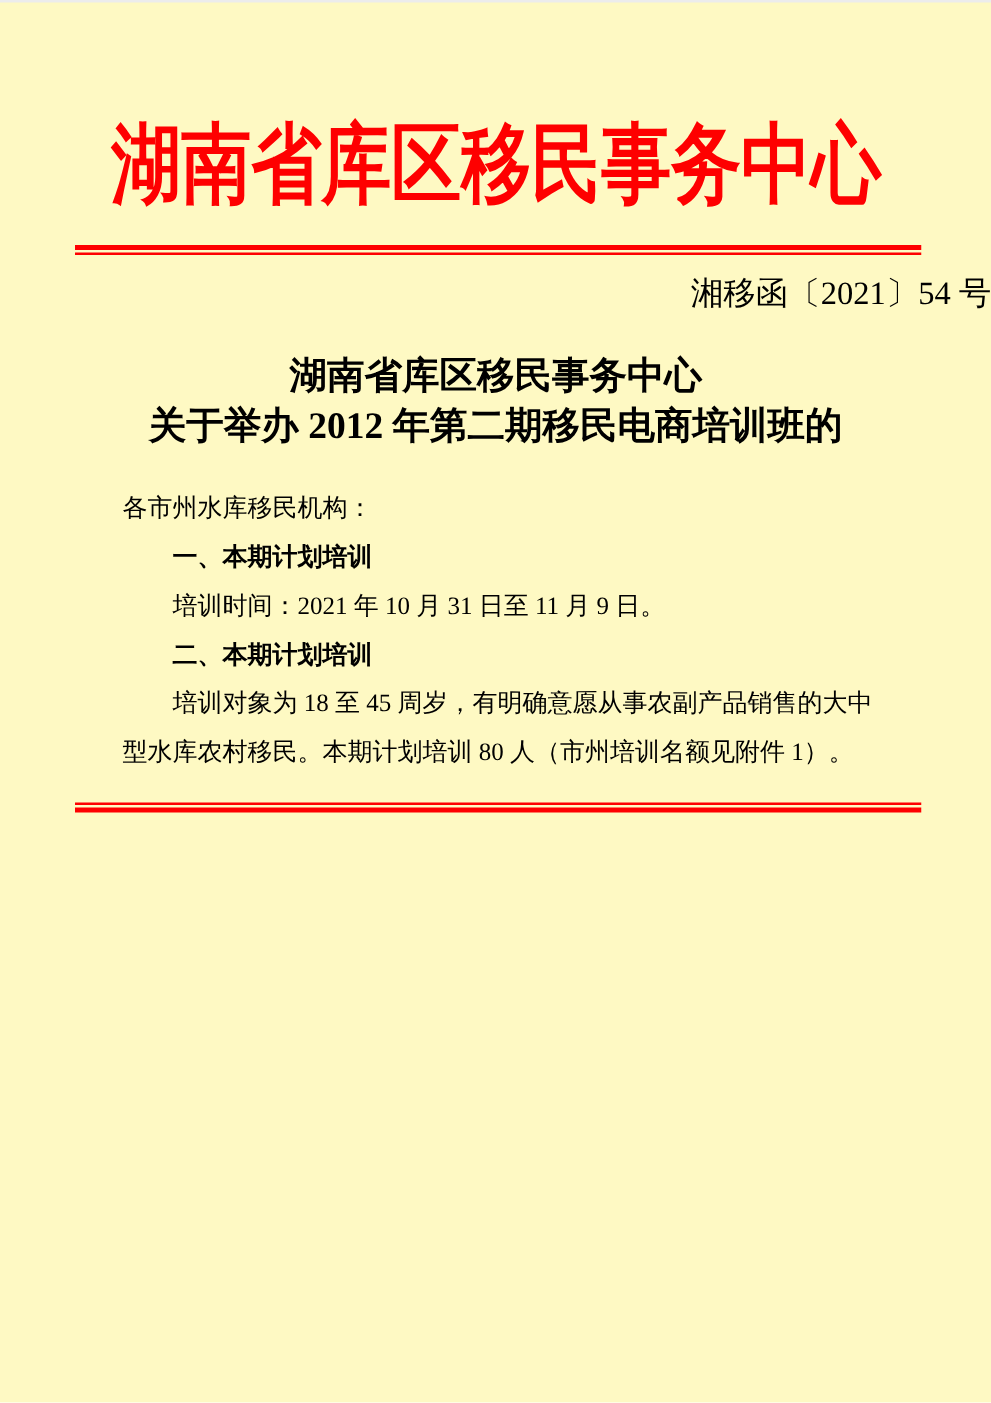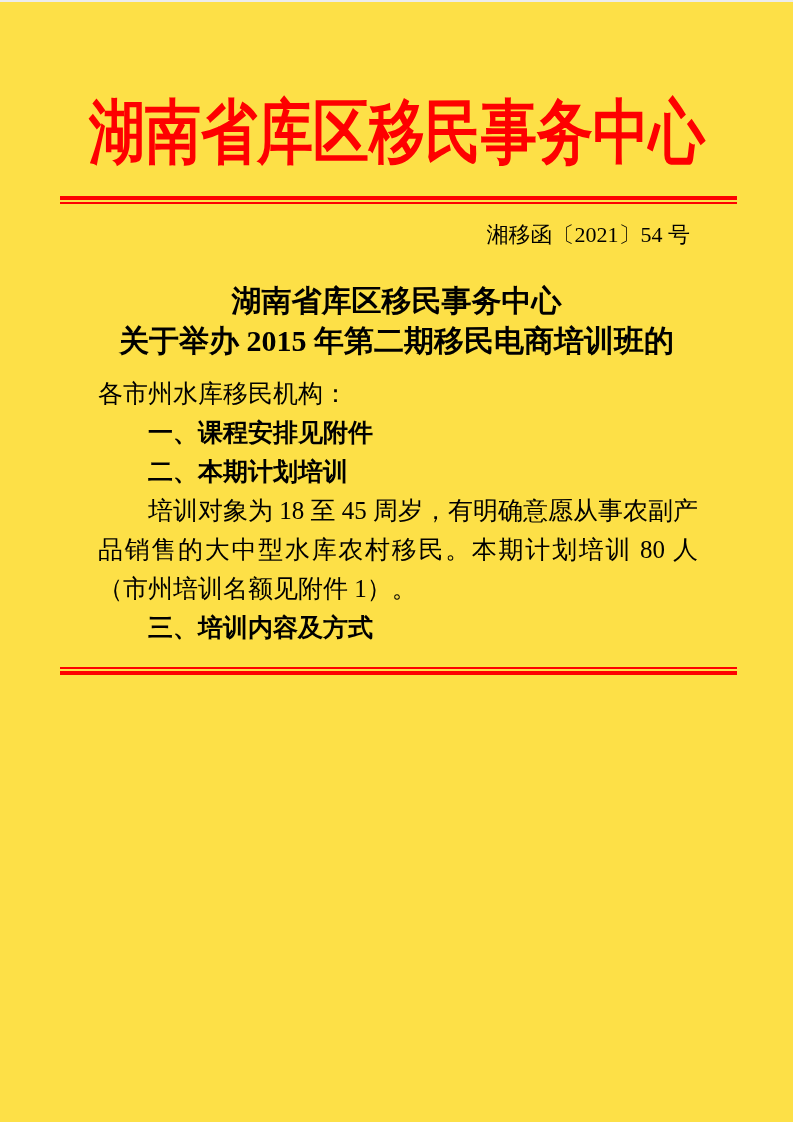--- a/index.html
+++ b/index.html
@@ -3,21 +3,21 @@
 <meta charset="utf-8">
 <style>
   :root { --accent: #fe0000; --ink: #000000; }
   * { box-sizing: border-box; }
   html, body { margin: 0; padding: 0; background: #ffffff; }
   .page {
     position: relative;
     width: 793px;
     height: 1122px;
     margin: 0 auto;
-    background: #fde047;
+    background: #fef9c3;
     color: var(--ink);
     font-family: "Liberation Serif", "DejaVu Serif", serif;
     overflow: hidden;
     border-top: 2px solid #ececec;
   }
 
   
   .letterhead {
     padding-top: 96px;
     text-align: center;
@@ -38,41 +38,40 @@
   .rule-top { margin: 28px 56px 0 60px; }
   .rule-bottom { margin: 20px 56px 0 60px; }
   .rule-thick { height: 0; border-top: 4px solid var(--accent); }
   .rule-thin  { height: 0; border-top: 2px solid var(--accent); }
   .rule-top .rule-thin   { margin-top: 2px; }
   .rule-bottom .rule-thick { margin-top: 2px; }
 
   
   .doc-number {
     margin-top: 17px;
-    padding-right: 103px;
     text-align: right;
-    font-size: 22px;
+    font-size: 26px;
     line-height: 27px;
     color: var(--ink);
   }
 
   
   .doc-title {
     margin-top: 33px;
     text-align: center;
     font-size: 30px;
     line-height: 40px;
     font-weight: bold;
     color: var(--ink);
   }
 
   
   .body-text {
-    margin: 13px 95px 0 98px;
-    font-size: 25px;
+    margin: 27px 95px 0 98px;
+    font-size: 20px;
     line-height: 39px;
     text-align: justify;
     word-break: break-all;
   }
   .body-text p { margin: 0; }
   .salutation { text-indent: 0; }
   .para { text-indent: 2em; }
   .section-heading {
     text-indent: 2em;
     font-weight: bold;
@@ -90,29 +89,29 @@
 
   <div class="rule-top">
     <div class="rule-thick"></div>
     <div class="rule-thin"></div>
   </div>
 
   <div class="doc-number">湘移函〔2021〕54 号</div>
 
   <div class="doc-title">
     <div>湖南省库区移民事务中心</div>
-    <div>关于举办 2015 年第二期移民电商培训班的</div>
+    <div>关于举办 2012 年第二期移民电商培训班的</div>
   </div>
 
   <div class="body-text">
     <p class="salutation">各市州水库移民机构：</p>
-    <p class="section-heading">一、课程安排见附件</p>
+    <p class="section-heading">一、本期计划培训</p>
+    <p class="para">培训时间：2021 年 10 月 31 日至 11 月 9 日。</p>
     <p class="section-heading">二、本期计划培训</p>
     <p class="para">培训对象为 18 至 45 周岁，有明确意愿从事农副产品销售的大中型水库农村移民。本期计划培训 80 人（市州培训名额见附件 1）。</p>
-    <p class="section-heading">三、培训内容及方式</p>
   </div>
 
   <div class="rule-bottom">
     <div class="rule-thin"></div>
     <div class="rule-thick"></div>
   </div>
 
 </div>
 
 </body></html>

